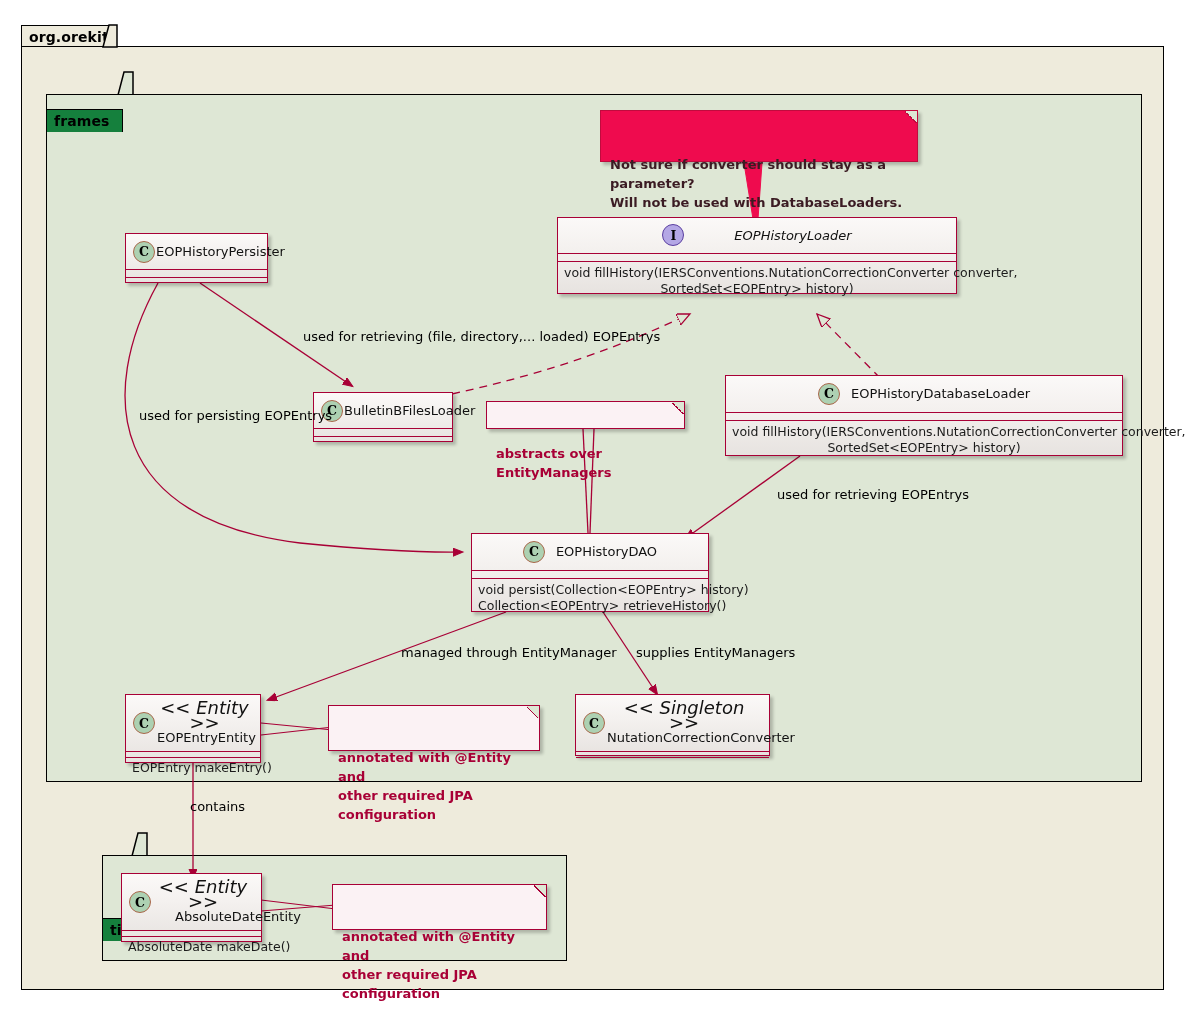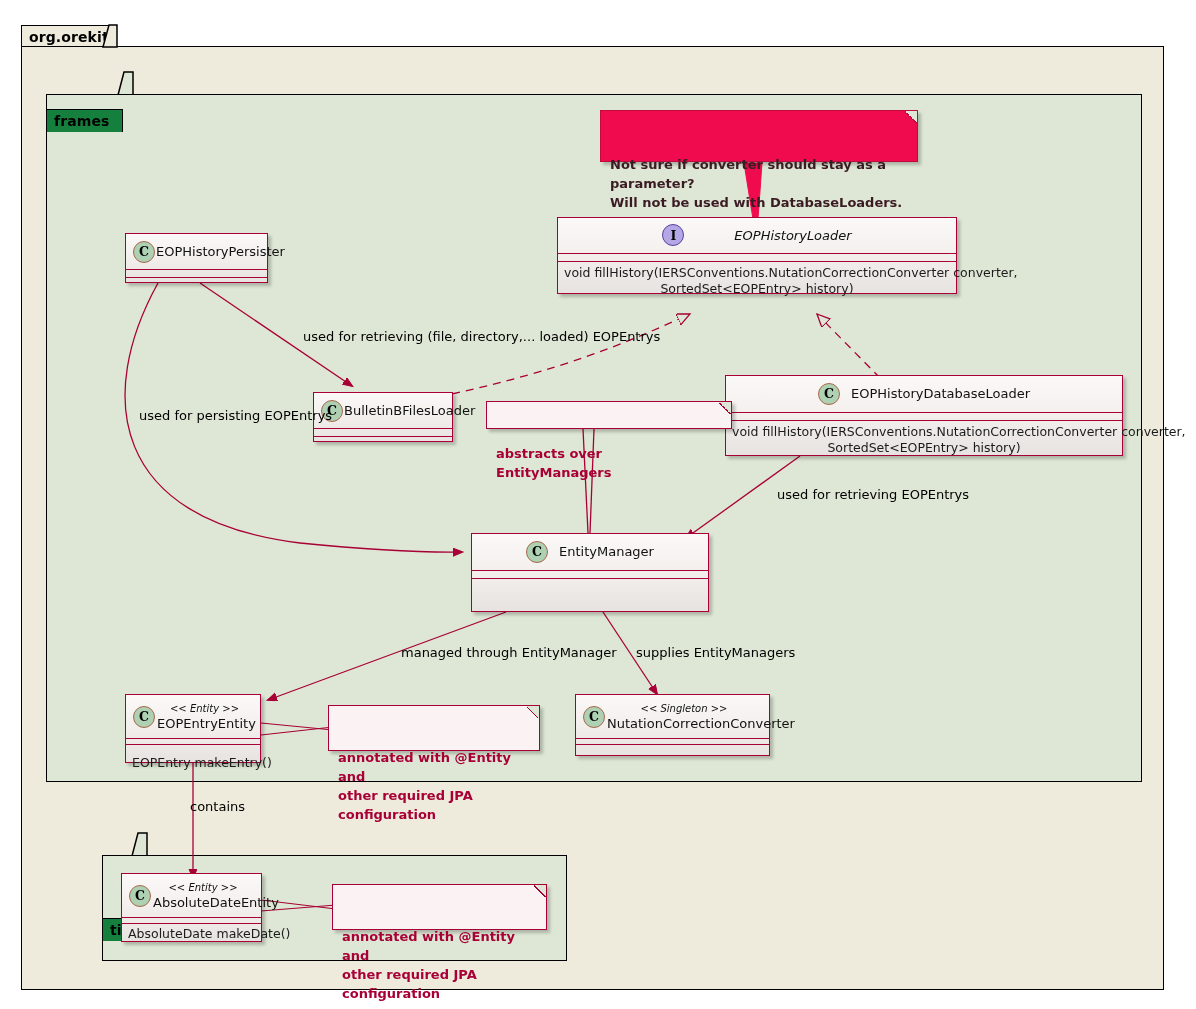--- a/index.html
+++ b/index.html
@@ -21,21 +21,21 @@
        background:linear-gradient(to bottom,#FBF9F8 0%,#F4F1EF 40%,#E7E3E0 100%);
        box-shadow:3px 3px 3px rgba(0,0,0,.22);}
   .cls .hdr{position:relative;display:flex;align-items:center;justify-content:center;
             padding:5px 8px 6px 8px;min-height:26px;}
   .cls .sep{height:0;border-top:1.3px solid #A80036;}
   .cls .empty{height:7px;}
   .cls .body{padding:3px 6px 4px 6px;text-align:center;}
   .cls .mline{font-size:12.5px;color:#1b1b1b;line-height:16px;white-space:nowrap;}
   .cls .cname{font-size:13px;color:#111;line-height:15px;text-align:center;}
   .cls .cname.it{font-style:italic;margin-left:40px;}
-  .stereo{font-size:10px;font-style:italic;color:#111;display:block;text-align:center;line-height:15px;}
+  .stereo{font-size:18px;font-style:italic;color:#111;display:block;text-align:center;line-height:15px;}
 
   .badge{position:absolute;left:7px;top:50%;transform:translateY(-50%);
          width:20px;height:20px;border-radius:50%;display:flex;align-items:center;
          justify-content:center;font-size:12.5px;font-weight:bold;font-family:"DejaVu Serif","Liberation Serif",serif;}
   .badge.c{background:#ADD1B2;border:1.2px solid #A9674A;color:#000;}
   .badge.i{background:#B4A7E5;border:1.2px solid #5A3FA0;color:#000;
            font-family:"DejaVu Serif","Liberation Serif",serif;}
   .badge.ctr{left:auto;}
 
   
@@ -167,47 +167,51 @@
     </div>
     <div class="sep"></div>
     <div class="empty"></div>
     <div class="sep"></div>
     <div class="body">
       <div class="mline">void fillHistory(IERSConventions.NutationCorrectionConverter converter,</div>
       <div class="mline">SortedSet&lt;EOPEntry&gt; history)</div>
     </div>
   </div>
 
-  <div class="note" style="left:486px;top:401px;width:246px;height:28px;z-index:6;padding:4px 9px;">
+  <div class="note" style="left:486px;top:401px;width:199px;height:28px;z-index:6;padding:4px 9px;">
     <span class="fold"></span>
     <span>abstracts over EntityManagers</span>
   </div>
 
   <div class="cls" style="left:471px;top:533px;width:238px;height:79px;z-index:5;">
     <div class="hdr" style="min-height:25px;">
       <span class="badge c ctr" style="position:relative;left:auto;top:auto;transform:none;margin-right:11px;">C</span>
-      <span class="cname">EntityManager</span>
-    </div>
-    <div class="sep"></div>
-    <div class="empty"></div>
-    <div class="sep"></div>
+      <span class="cname">EOPHistoryDAO</span>
+    </div>
+    <div class="sep"></div>
+    <div class="empty"></div>
+    <div class="sep"></div>
+    <div class="body">
+      <div class="mline">void persist(Collection&lt;EOPEntry&gt; history)</div>
+      <div class="mline">Collection&lt;EOPEntry&gt; retrieveHistory()</div>
+    </div>
   </div>
 
   <div class="cls" style="left:125px;top:694px;width:136px;height:69px;z-index:5;">
     <div class="hdr" style="min-height:32px;justify-content:flex-start;padding-left:31px;">
       <span class="badge c">C</span>
       <span style="display:block;width:100%;">
         <span class="stereo">&lt;&lt; Entity &gt;&gt;</span>
         <span class="cname" style="display:block;">EOPEntryEntity</span>
       </span>
     </div>
     <div class="sep"></div>
     <div class="empty" style="height:5px;"></div>
     <div class="sep"></div>
-    <div class="body" style="padding:2px 6px 3px 6px;margin-top:8px;">
+    <div class="body" style="padding:2px 6px 3px 6px;">
       <div class="mline">EOPEntry makeEntry()</div>
     </div>
   </div>
 
   <div class="note" style="left:328px;top:705px;width:212px;height:46px;z-index:6;padding:4px 9px;">
     <span class="fold"></span>
     <span>annotated with @Entity and
 other required JPA configuration</span>
   </div>
 
@@ -223,21 +227,21 @@
     <div class="empty" style="height:5px;"></div>
     <div class="sep"></div>
     <div class="empty" style="height:5px;"></div>
   </div>
 
   <div class="cls" style="left:121px;top:873px;width:141px;height:69px;z-index:5;">
     <div class="hdr" style="min-height:32px;justify-content:flex-start;padding-left:31px;">
       <span class="badge c">C</span>
       <span style="display:block;width:100%;">
         <span class="stereo">&lt;&lt; Entity &gt;&gt;</span>
-        <span class="cname" style="display:block;">AbsoluteDateEntity</span>
+        <span class="cname" style="display:block;margin-left:22px;">AbsoluteDateEntity</span>
       </span>
     </div>
     <div class="sep"></div>
     <div class="empty" style="height:5px;"></div>
     <div class="sep"></div>
     <div class="body" style="padding:2px 6px 19px 6px;">
       <div class="mline">AbsoluteDate makeDate()</div>
     </div>
   </div>
 

